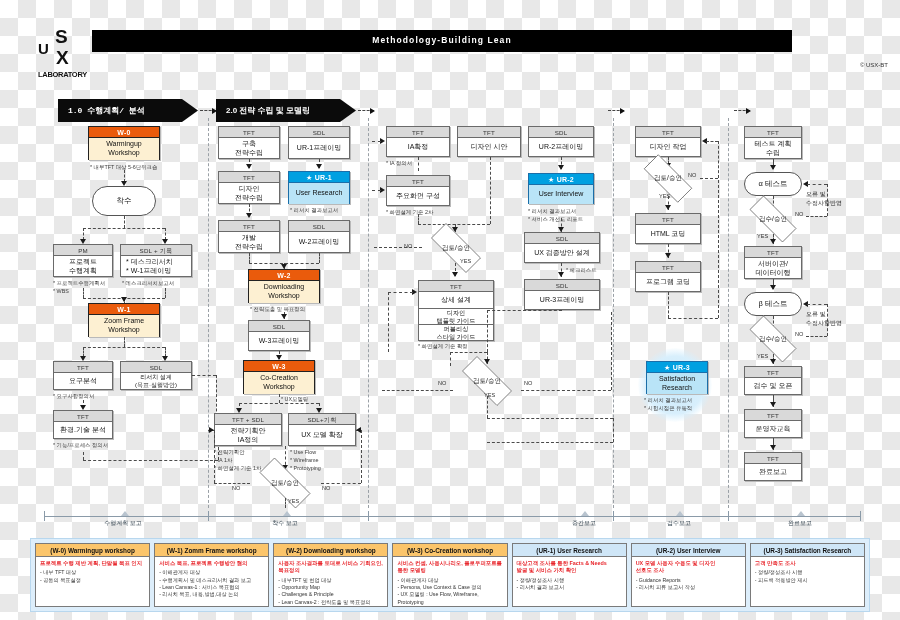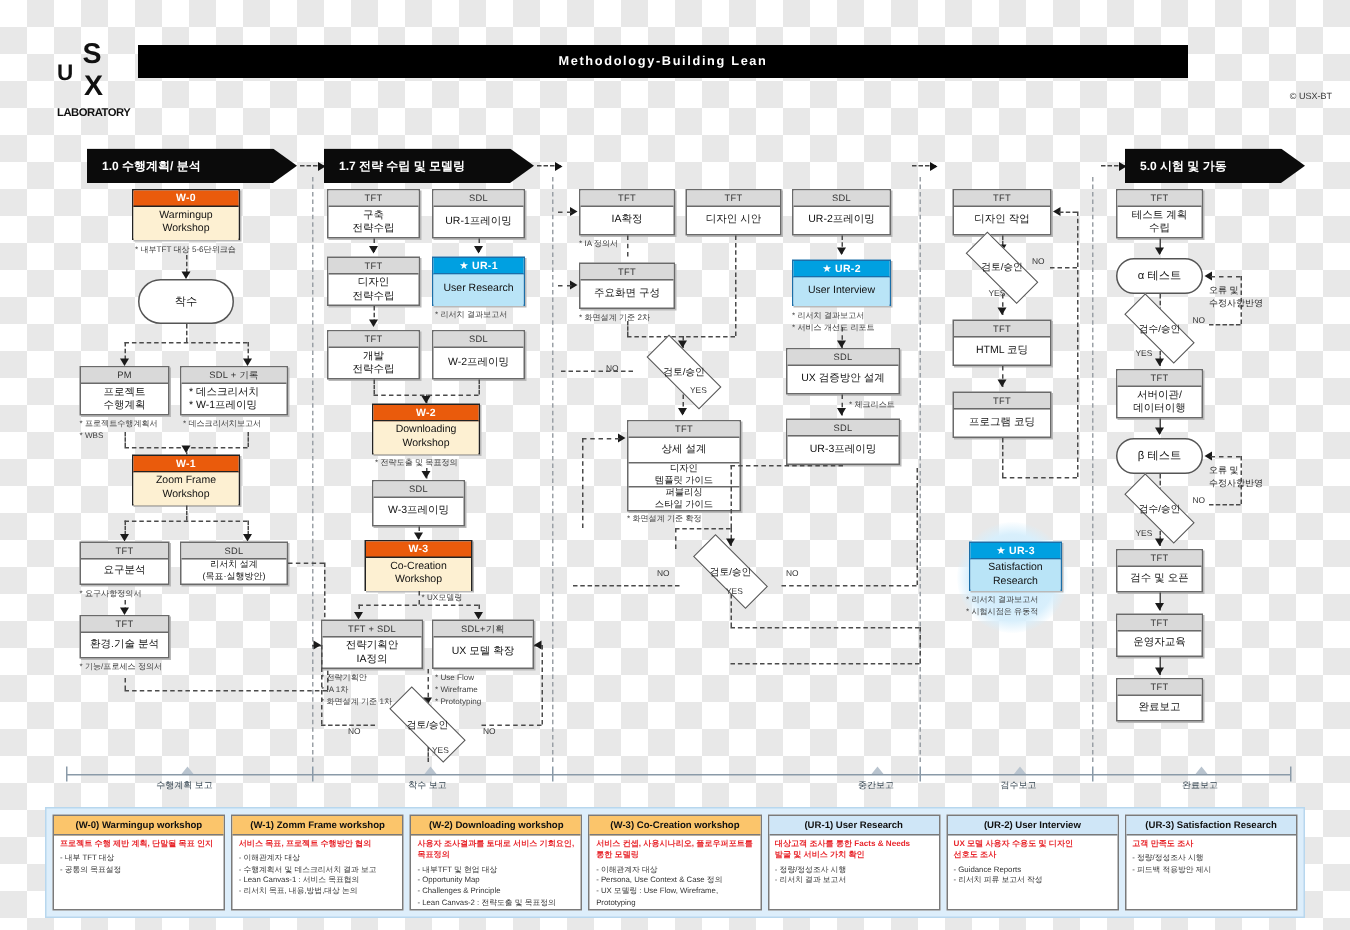--- a/index.html
+++ b/index.html
@@ -175,33 +175,30 @@
     <div class="l ls">S</div>
     <div class="l lx">X</div>
     <div class="l lab">LABORATORY</div>
   </div>
 
   <div class="titlebar">
     <span>Methodology-Building Lean</span>
   </div>
   <div class="copyright">© USX-BT</div>
 
-  <div class="phase" style="left:58px; top:99px; width:140px;">
+  <div class="phase" style="left:58px; top:99px; width:140px;font-family:Liberation Mono, monospace;">
     <span>1.0 수행계획/ 분석</span>
   </div>
   <div class="phase-arrow" style="left:200px; width:16px;"></div>
   <div class="phase" style="left:216px; top:99px; width:140px;">
-    <span>1.7 전략 수립 및 모델링</span>
+    <span>2.0 전략 수립 및 모델링</span>
   </div>
   <div class="phase-arrow" style="left:358px; width:16px;"></div>
   <div class="phase-arrow" style="left:608px; width:16px;"></div>
   <div class="phase-arrow" style="left:734px; width:16px;"></div>
-  <div class="phase" style="left:750px; top:99px; width:120px;">
-    <span>5.0 시험 및 가동</span>
-  </div>
 
   <div class="colsep" style="left:208px; top:118px; height:390px;"></div>
   <div class="colsep" style="left:368px; top:118px; height:390px;"></div>
   <div class="colsep" style="left:613px; top:118px; height:390px;"></div>
   <div class="colsep" style="left:728px; top:118px; height:390px;"></div>
 
   <div class="box ws" style="left:88px; top:126px; width:72px; height:34px;">
     <div class="hd">W-0</div>
     <div class="bd" style="height:22px;">Warmingup
 Workshop</div>

